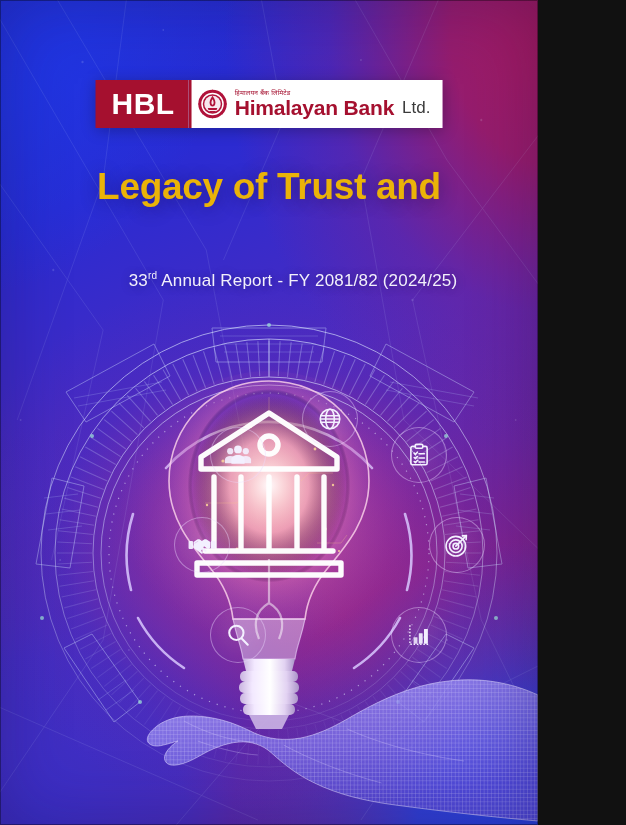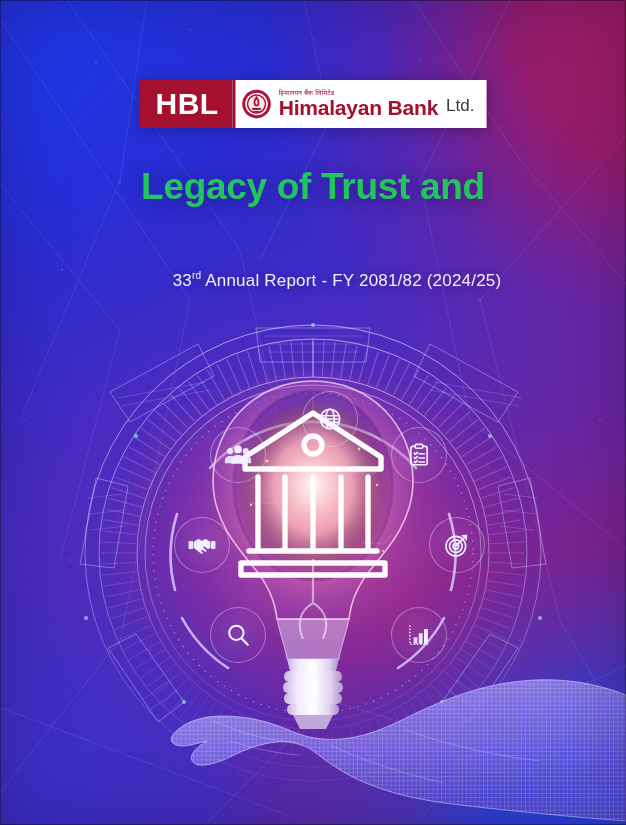--- a/index.html
+++ b/index.html
@@ -1,21 +1,21 @@
 <!DOCTYPE html>
 <html><head>
 <meta charset="utf-8">
 <title>HBL Annual Report Cover</title>
 <style>
   * { margin:0; padding:0; box-sizing:border-box; }
   html,body{ background:#111; }
   body{ font-family:"Liberation Sans", sans-serif; }
 
   .page{
-    position:relative; width:626px; height:825px; overflow:hidden;
+    position:relative; width:538px; height:825px; overflow:hidden;
     background:#2a2fd0;
     isolation:isolate;
   }
 
   
   .bg-base{
     position:absolute; inset:0;
     background:
       linear-gradient(155deg, #2330d6 0%, #2a2bd2 22%, #4b2bbf 48%, #7b2390 72%, #9c1a5e 100%);
   }
@@ -101,28 +101,28 @@
   .logo-right::before{
     content:""; position:absolute; left:0; top:0; bottom:0; width:3px; background:#a5102f;
   }
   .emblem{ width:30px; height:30px; flex:0 0 auto; }
   .emblem svg{ width:100%; height:100%; display:block; }
   .logo-text{ display:flex; flex-direction:column; justify-content:center; line-height:1; }
   .logo-np{
     font-size:6.5px; color:#a5102f; letter-spacing:0.2px; margin-bottom:1px;
     font-family:"Liberation Sans", sans-serif; white-space:nowrap;
   }
-  .logo-name{ display:flex; align-items:flex-start; white-space:nowrap; }
+  .logo-name{ display:flex; align-items:center; white-space:nowrap; }
   .logo-name .b1{ font-size:21px; font-weight:bold; color:#a5102f; letter-spacing:-0.2px; }
   .logo-name .b2{ font-size:17px; font-weight:normal; color:#3b3b3b; margin-left:8px; letter-spacing:0px; }
 
   
   .title{
     position:absolute; left:0; right:0; top:162px; text-align:center;
-    color:#22c55e; font-size:37px; font-weight:bold; line-height:1.34;
+    color:#eab308; font-size:37px; font-weight:bold; line-height:1.34;
     letter-spacing:-0.3px;
     text-shadow:0 2px 18px rgba(20,10,60,0.45);
   }
   .title .l2{ display:block; }
   .subtitle{
     position:absolute; left:0; right:0; top:270px; text-align:center;
     color:#f2f0fb; font-size:17px; font-weight:normal; letter-spacing:0.2px;
     text-shadow:0 1px 10px rgba(20,10,60,0.4);
     margin-left:48px;
   }

